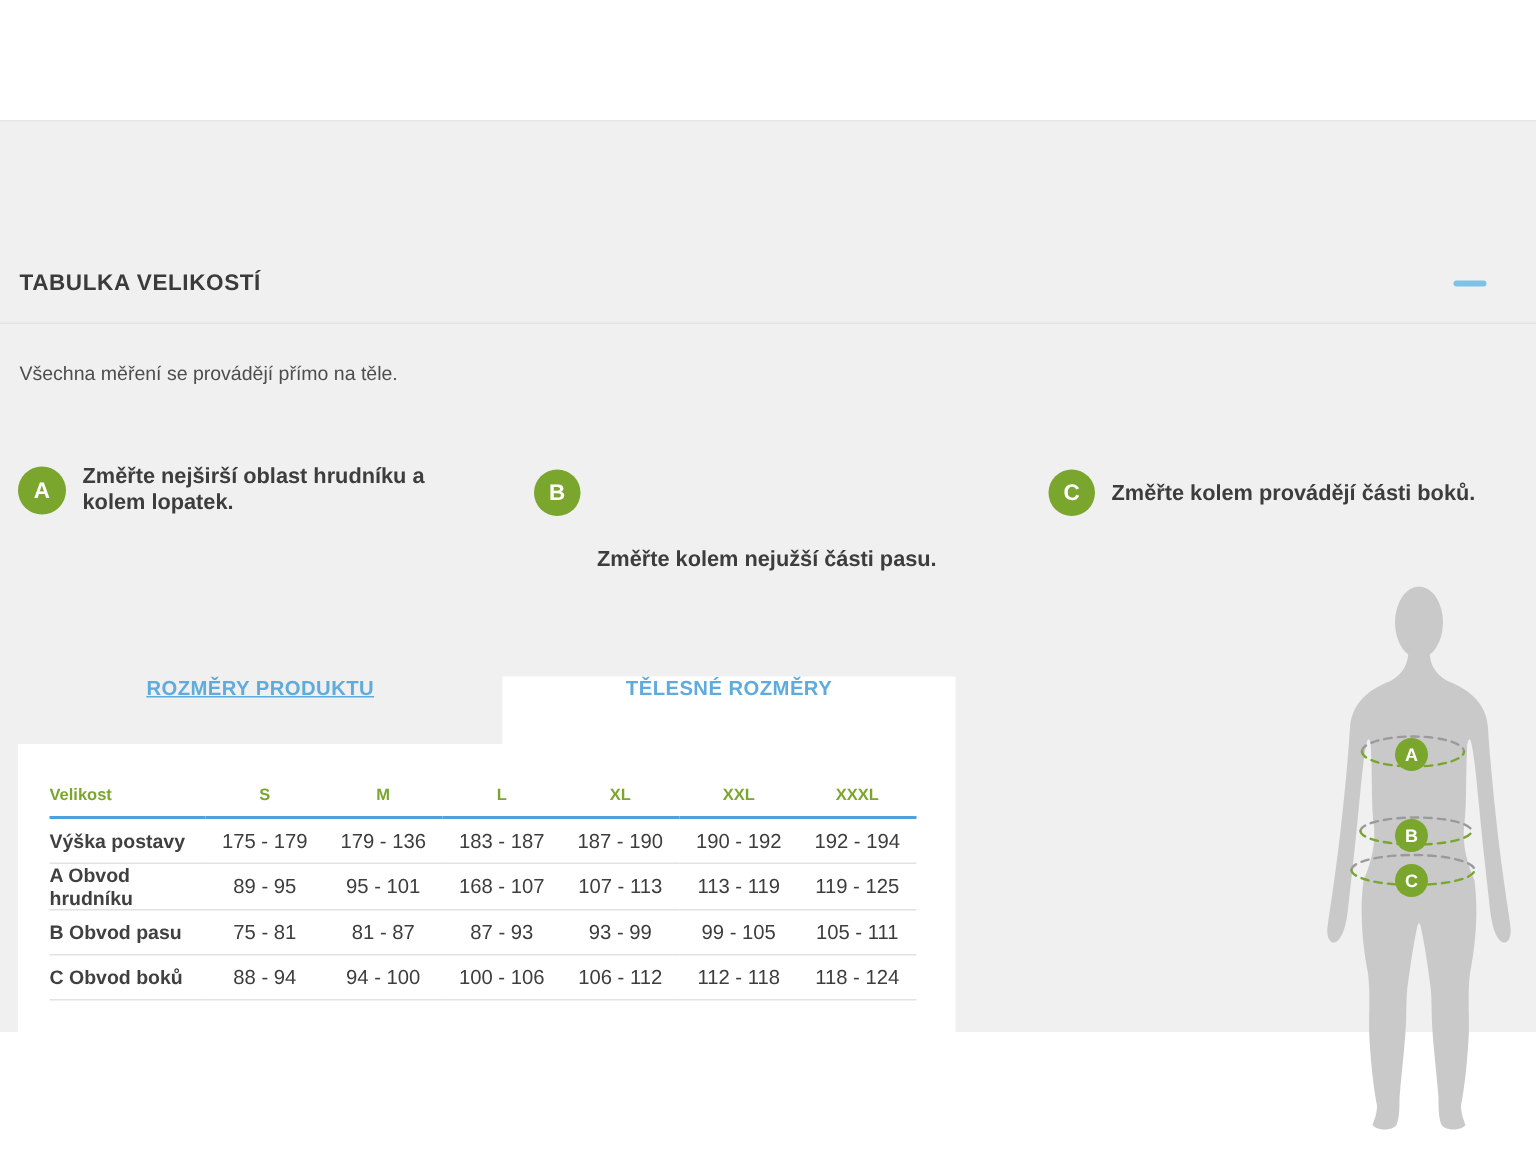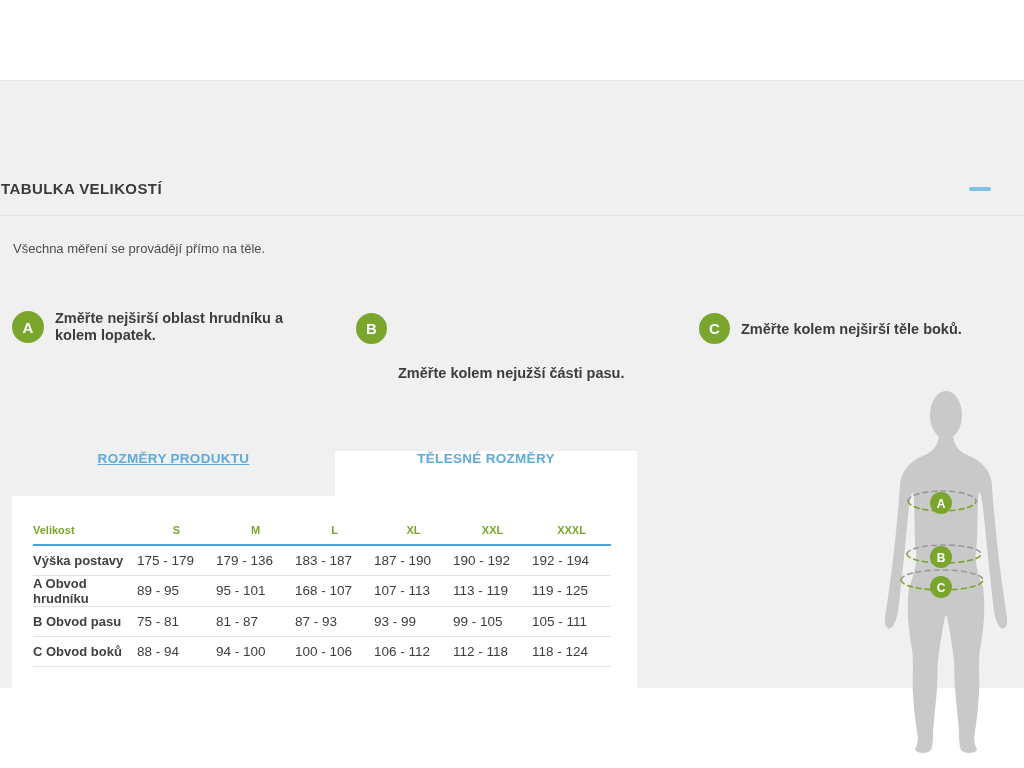--- a/index.html
+++ b/index.html
@@ -2,21 +2,21 @@
 <html><head>
 <meta charset="utf-8">
 <style>
   * { margin:0; padding:0; box-sizing:border-box; }
   html,body { width:1024px; height:768px; background:#ffffff; font-family:"Liberation Sans", sans-serif; overflow:hidden; }
   #page { position:relative; width:1024px; height:768px; background:#ffffff; }
 
   
   .section { position:absolute; left:0; top:80px; width:1024px; height:608px; background:#f0f0f1; border-top:1px solid #e6e6e7; }
 
-  .section-title { position:absolute; left:1px; top:99px; font-size:15px; font-weight:bold; color:#3b3b3b; letter-spacing:0.4px; }
+  .section-title { position:absolute; left:13px; top:99px; font-size:15px; font-weight:bold; color:#3b3b3b; letter-spacing:0.4px; }
   .collapse-btn { position:absolute; left:966px; top:100px; width:28px; height:16px; cursor:pointer; }
   .collapse-bar { position:absolute; left:3px; top:6px; width:22px; height:4px; background:#7fc2e4; border-radius:2px; }
   .title-divider { position:absolute; left:0; top:134px; width:1024px; height:1px; background:#e3e3e4; }
 
   .note { position:absolute; left:13px; top:160px; font-size:13px; color:#4d4d4d; }
 
   
   .inst { position:absolute; }
   .badge { position:absolute; width:32px; height:32px; border-radius:50%; background:#7aa62d; color:#ffffff;
            font-size:15px; font-weight:bold; display:flex; align-items:center; justify-content:center; }
@@ -34,21 +34,21 @@
   .tab-products { left:12px; width:323px; }
   .tab-products .tab-label { text-decoration:underline; }
   .tab-body { left:335px; width:302px; background:#ffffff; }
 
   
   .card { position:absolute; left:12px; top:415px; width:625px; height:210px; background:#ffffff; }
   table.sizes { position:absolute; left:21px; top:19px; width:578px; border-collapse:collapse; table-layout:fixed; }
   table.sizes col.label-col { width:104px; }
   table.sizes th { color:#7aa62d; font-size:11px; font-weight:bold; height:30px; text-align:center; border-bottom:2px solid #4da3d8; }
   table.sizes th:first-child { text-align:left; }
-  table.sizes td { font-size:13.5px; color:#3d3d3d; height:30px; text-align:left; border-bottom:1px solid #e2e2e3; }
+  table.sizes td { font-size:13.5px; color:#3d3d3d; height:30px; text-align:center; border-bottom:1px solid #e2e2e3; }
   table.sizes td.row-label { text-align:left; color:#404040; font-weight:bold; font-size:13px; }
 
   
   .figure-wrap { position:absolute; left:875px; top:308px; width:140px; height:370px; }
 </style>
 </head>
 <body>
 
 <div id="page">
   <div class="section">
@@ -64,21 +64,21 @@
     <div class="inst inst-a">
       <div class="badge">A</div>
       <div class="inst-text">Změřte nejširší oblast hrudníku a kolem lopatek.</div>
     </div>
     <div class="inst inst-b">
       <div class="badge">B</div>
       <div class="inst-text">Změřte kolem nejužší části pasu.</div>
     </div>
     <div class="inst inst-c">
       <div class="badge">C</div>
-      <div class="inst-text">Změřte kolem nejširší těle boků.</div>
+      <div class="inst-text">Změřte kolem provádějí části boků.</div>
     </div>
 
     <div class="tab tab-products">
       <span class="tab-label">ROZMĚRY PRODUKTU</span>
     </div>
     <div class="tab tab-body">
       <span class="tab-label">TĚLESNÉ ROZMĚRY</span>
     </div>
 
     <div class="card">

